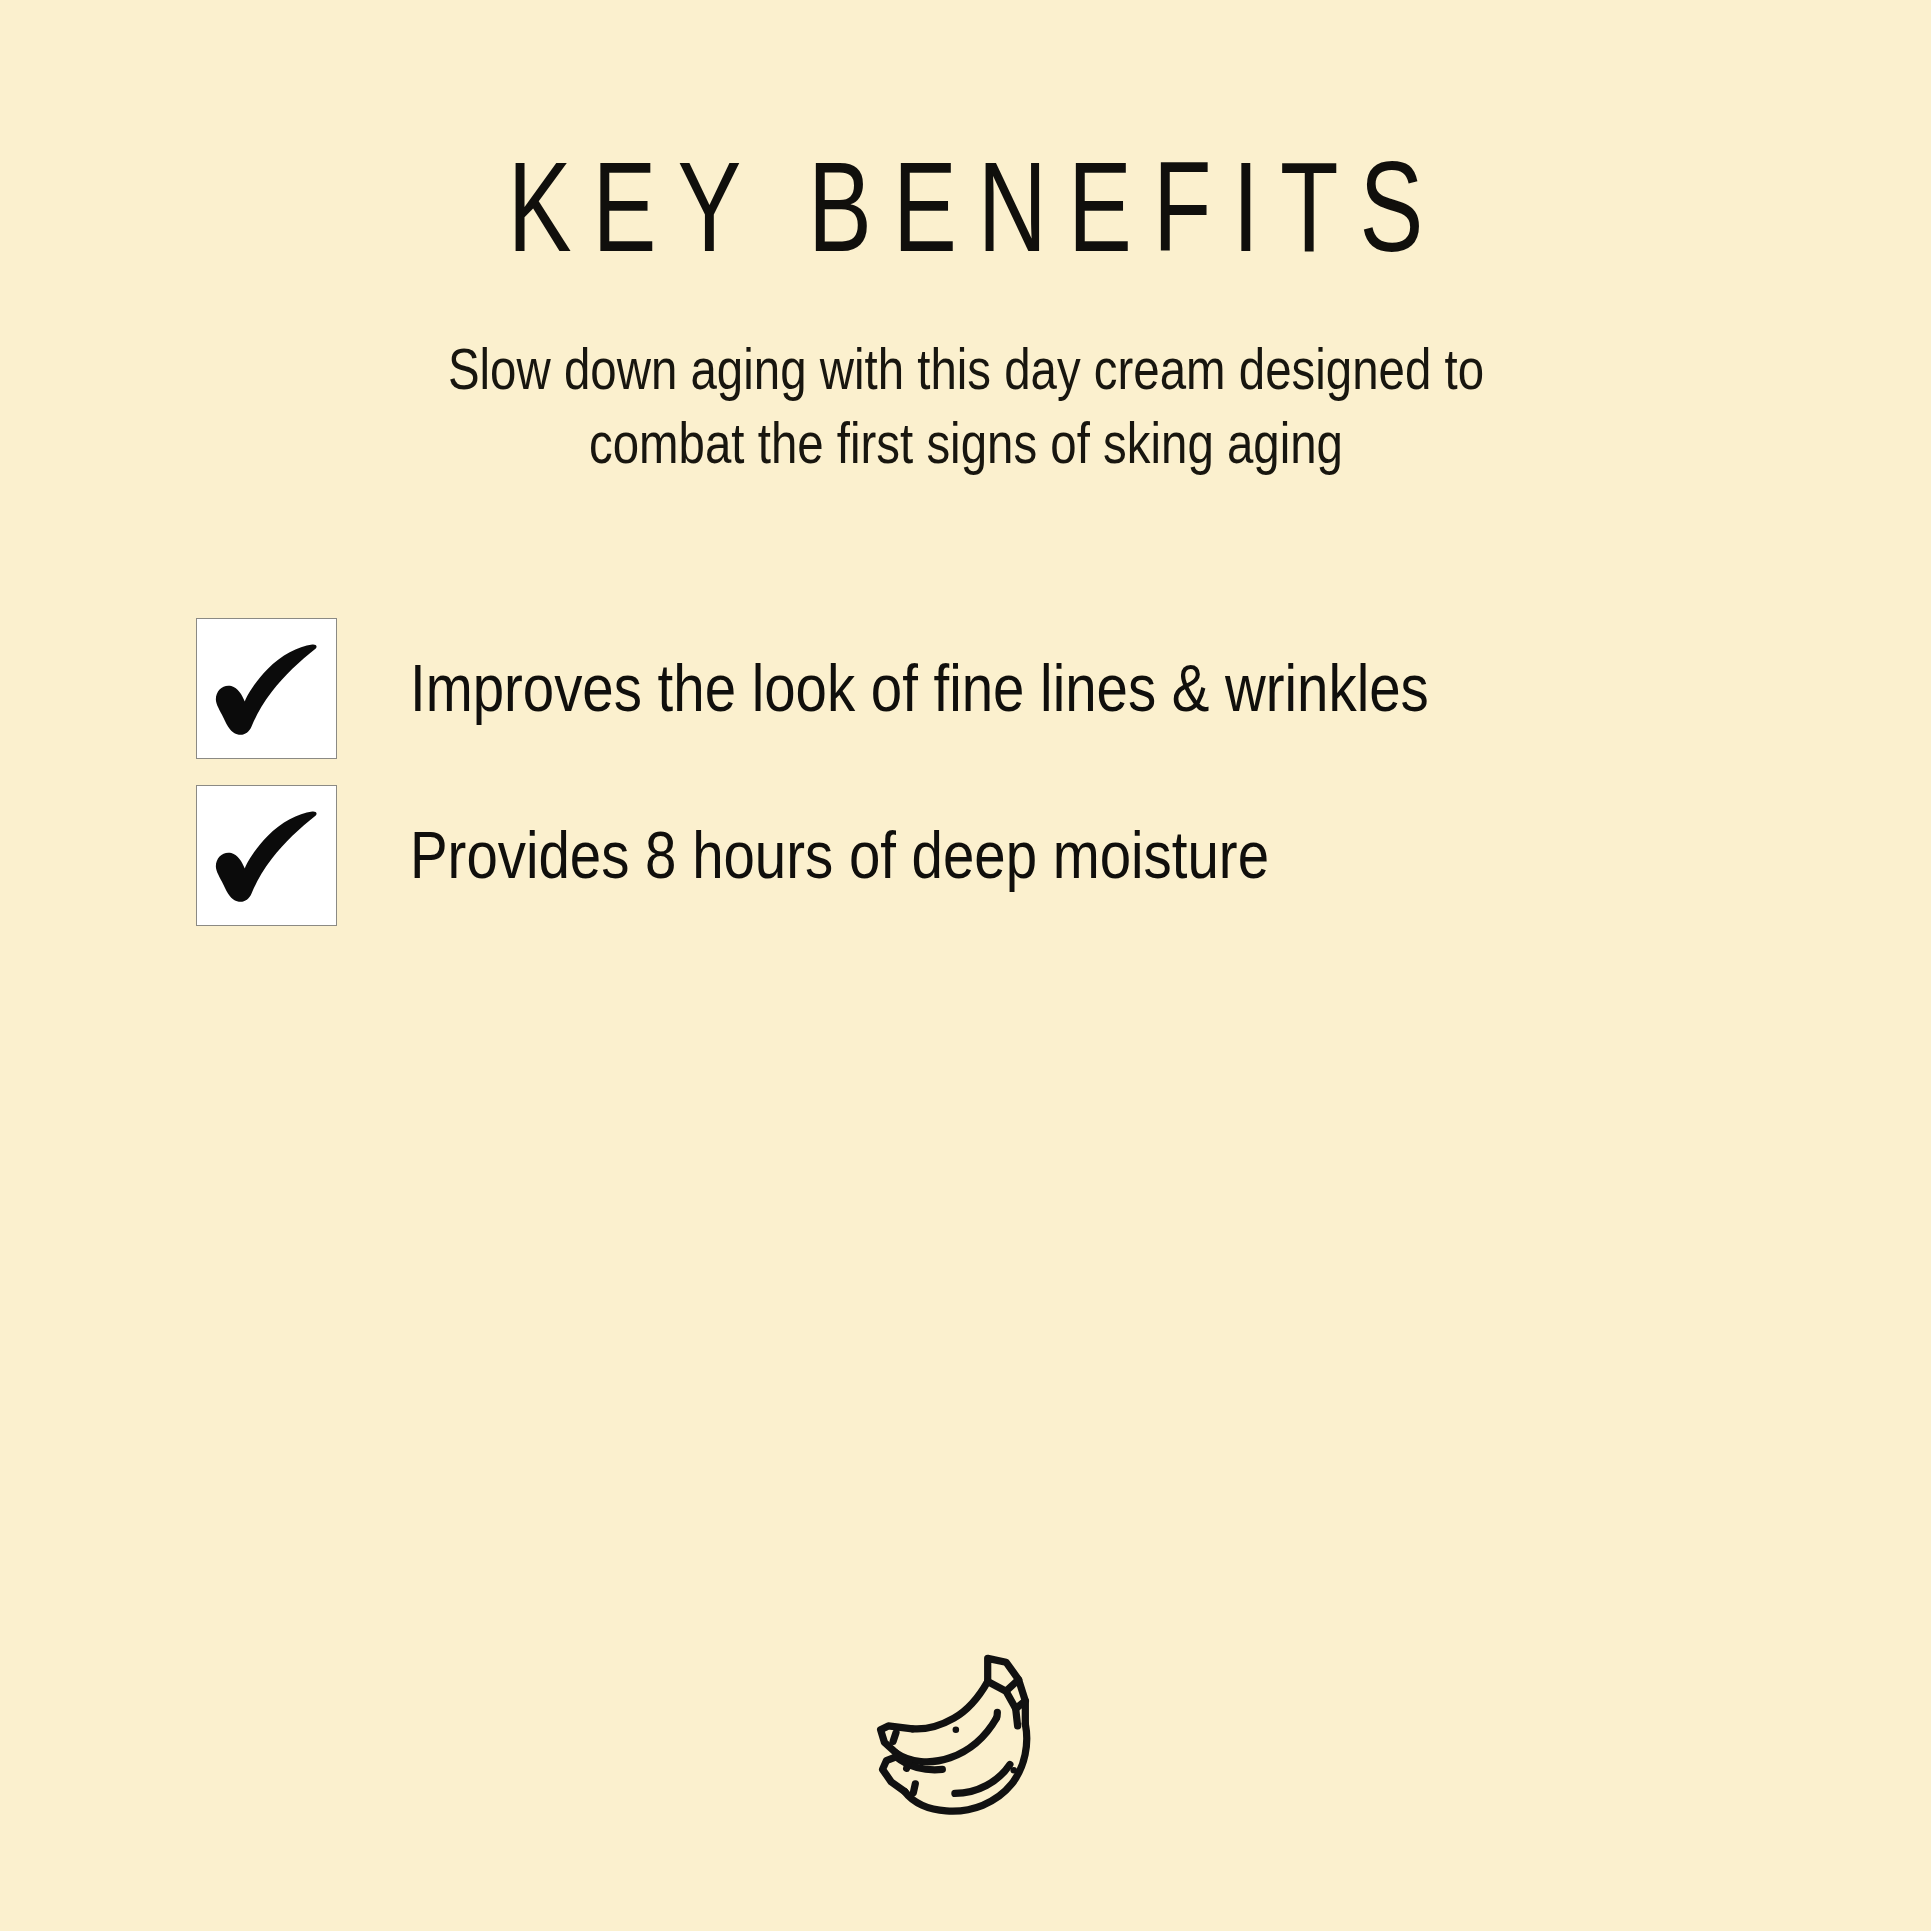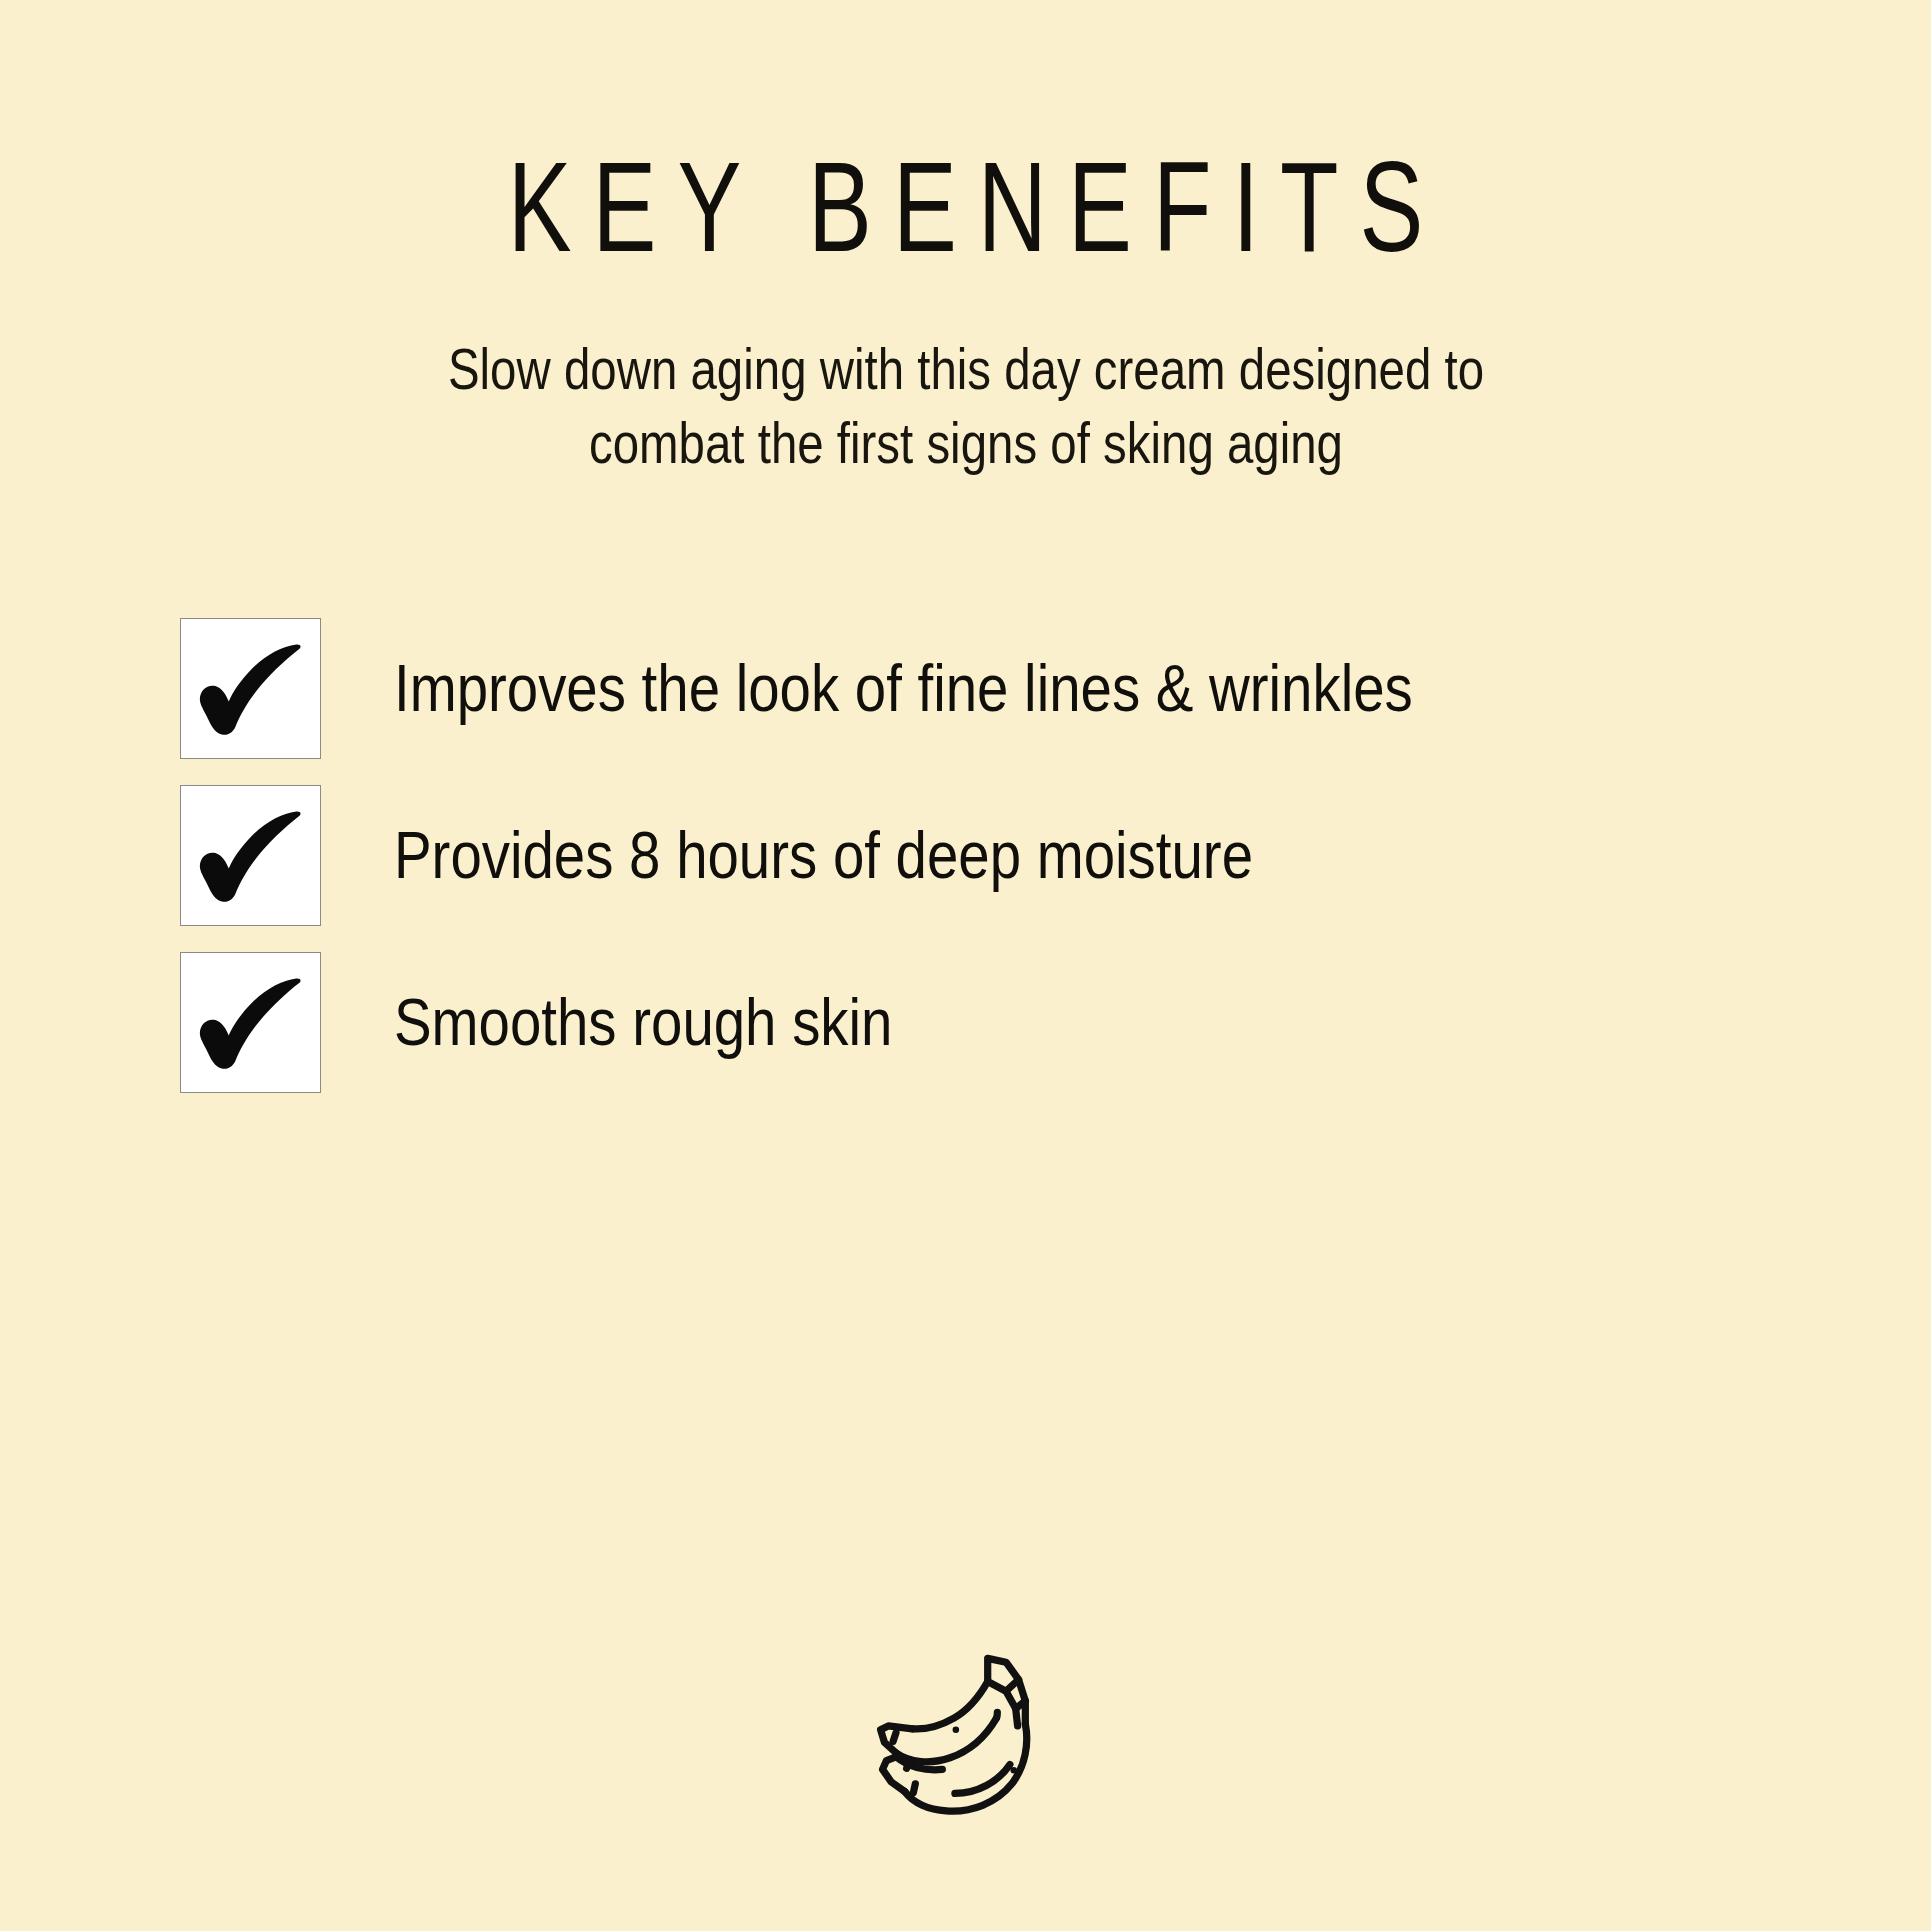--- a/index.html
+++ b/index.html
@@ -53,21 +53,21 @@
     color: #18160f;
     transform: scaleX(0.93) scaleY(1.14);
     transform-origin: 50% 0%;
   }
   .subtitle .line { display: block; }
 
   
   .benefits {
     position: absolute;
     top: 618px;
-    left: 180px;
+    left: 196px;
     width: 1699px;
   }
   .benefit-row {
     position: relative;
     height: 141px;
     margin-bottom: 26px;
     display: flex;
     align-items: center;
   }
   .checkbox {
@@ -146,31 +146,20 @@
         <svg viewBox="0 0 120 112">
           <path d="M8 68 C8 58, 16 52, 24 54 C31 56, 35 63, 38 70 C41 62, 50 48, 62 36
                    C76 22, 93 13, 108 11 C112 10.6, 114 13, 111 15.5
                    C96 27, 78 44, 66 60 C56 73, 49 86, 45 96
                    C42 103, 36 106, 30 104 C24 102, 20 96, 16 87 C12 79, 8 73, 8 68 Z" fill="#0b0b0b"></path>
         </svg>
       </div>
       <div class="benefit-label">Provides 8 hours of deep moisture</div>
     </div>
 
-    <div class="benefit-row">
-      <div class="checkbox">
-        <svg viewBox="0 0 120 112">
-          <path d="M8 68 C8 58, 16 52, 24 54 C31 56, 35 63, 38 70 C41 62, 50 48, 62 36
-                   C76 22, 93 13, 108 11 C112 10.6, 114 13, 111 15.5
-                   C96 27, 78 44, 66 60 C56 73, 49 86, 45 96
-                   C42 103, 36 106, 30 104 C24 102, 20 96, 16 87 C12 79, 8 73, 8 68 Z" fill="#0b0b0b"></path>
-        </svg>
-      </div>
-      <div class="benefit-label">Smooths rough skin</div>
-    </div>
 
 
   </div>
 
   <div class="banana-wrap">
     <svg viewBox="0 0 216 200">
       <g fill="none" stroke="#111111" stroke-width="7.5" stroke-linecap="round" stroke-linejoin="round">
 
         <path d="M131 42 L131 18 L150 22 L163 40 L170 62 L170 86"></path>
         <path d="M131 42 L150 52 L160 70 L162 88"></path>

